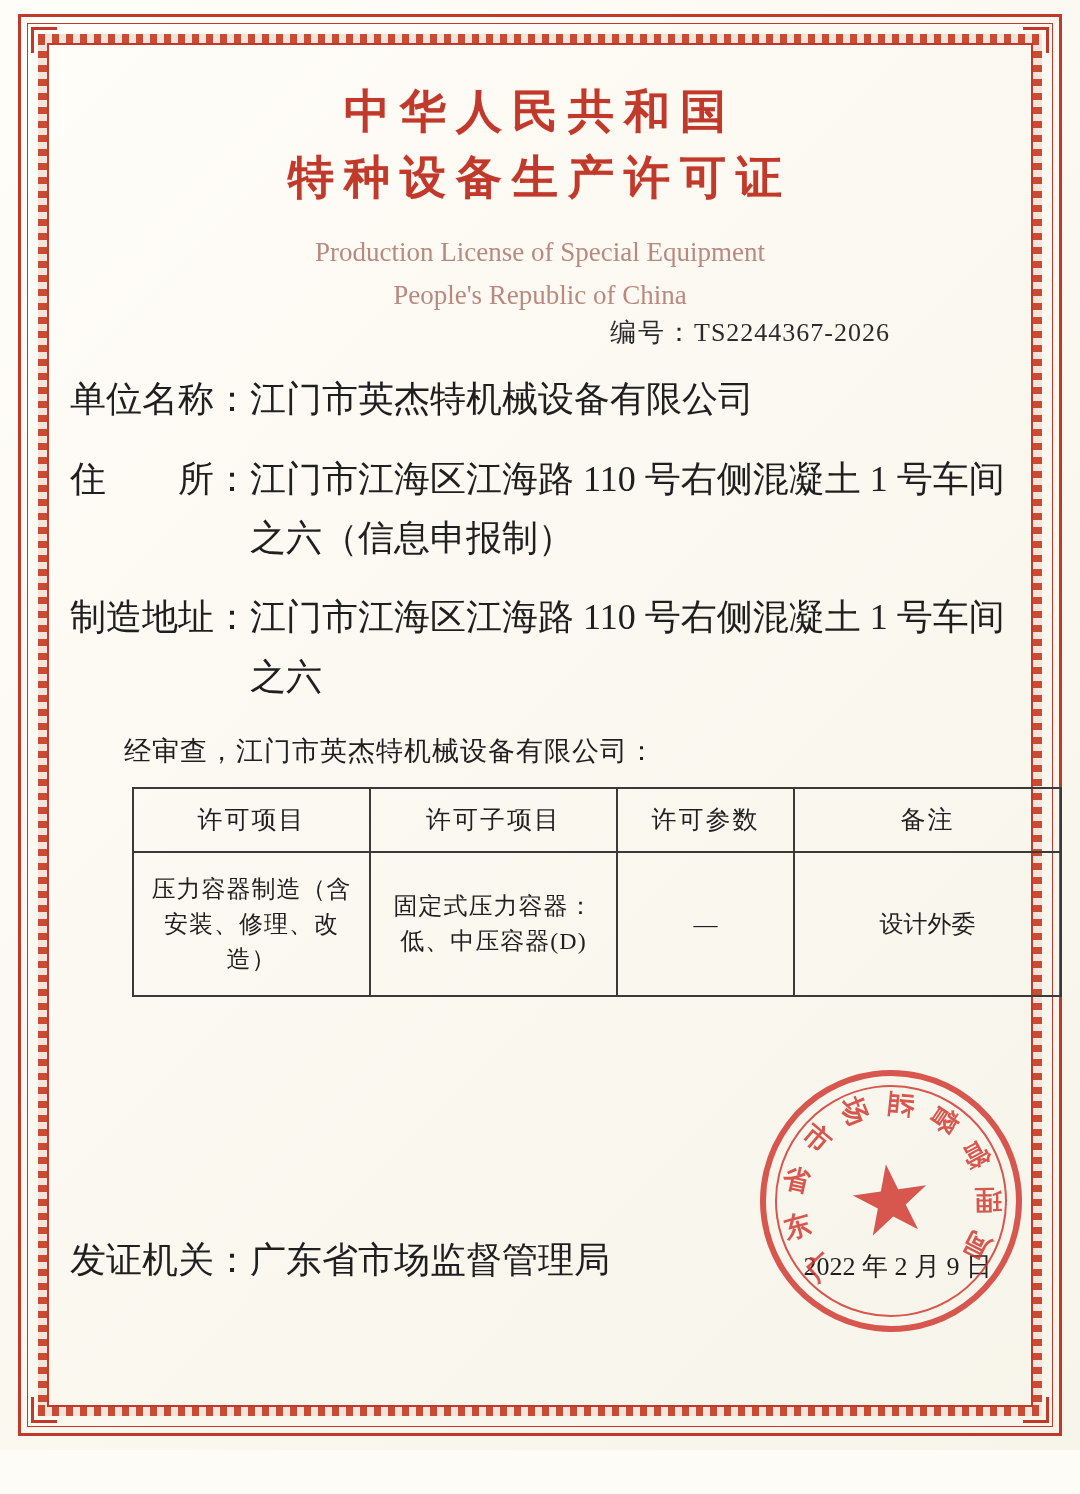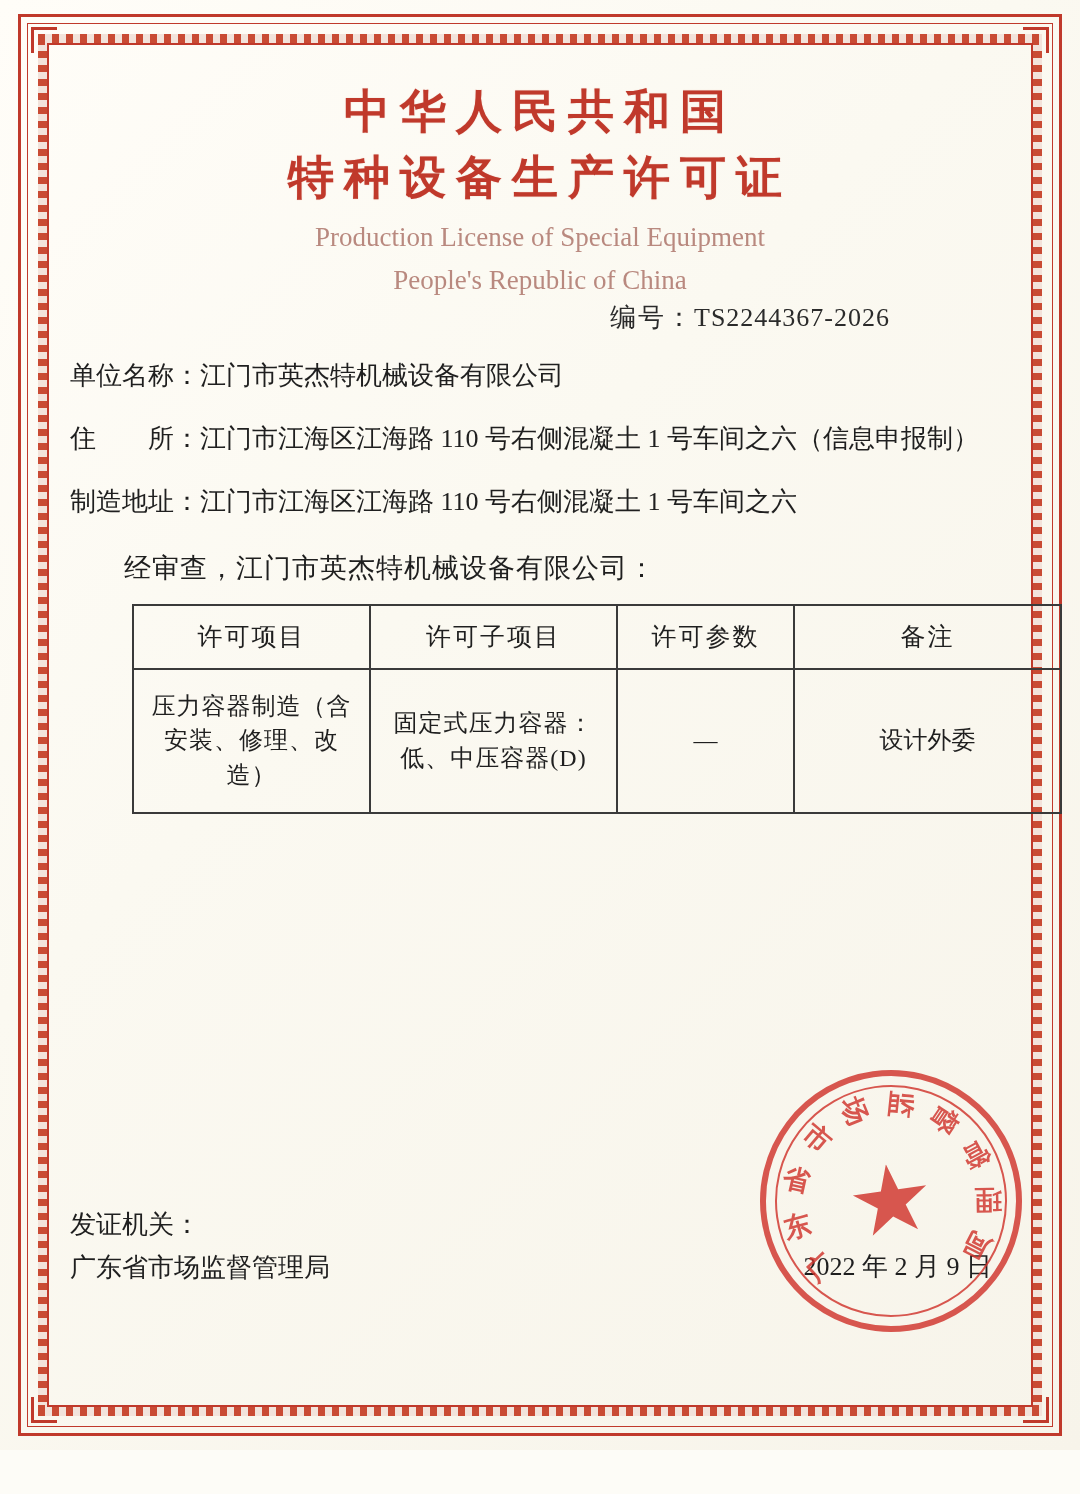--- a/index.html
+++ b/index.html
@@ -100,40 +100,40 @@
     text-shadow: 0 0 1px rgba(192,57,43,0.4);
   }
   .title-zh.line2 {
     margin-top: 4px;
   }
   .title-en {
     text-align: center;
     color: #b9897f;
     font-size: 27px;
     line-height: 1.5;
-    margin-top: 9px;
+    margin-top: 24px;
     font-family: "Liberation Serif", serif;
   }
   .title-en.line2 {
     margin-top: 2px;
   }
 
   .serial {
     text-align: right;
     padding-right: 120px;
     font-size: 26px;
     color: #2b2b2b;
     letter-spacing: 1px;
   }
   .serial .label { letter-spacing: 2px; }
   .serial .value { font-family: "Liberation Serif", serif; }
 
   .field {
     margin-top: 20px;
-    font-size: 26px;
+    font-size: 36px;
     color: #1f1f1f;
     line-height: 1.65;
     display: flex;
     align-items: flex-start;
   }
   .field .flabel {
     white-space: pre;
     flex: 0 0 auto;
   }
   .field .fvalue {
@@ -185,21 +185,20 @@
   }
 
   .footer {
     position: absolute;
     left: 0;
     right: 0;
     bottom: 100px;
   }
   .footer .field {
     margin-top: 24px;
-    flex-direction: column;
   }
   .issue-date {
     position: absolute;
     right: 18px;
     bottom: 6px;
     font-size: 26px;
     color: #1f1f1f;
   }
 
   

